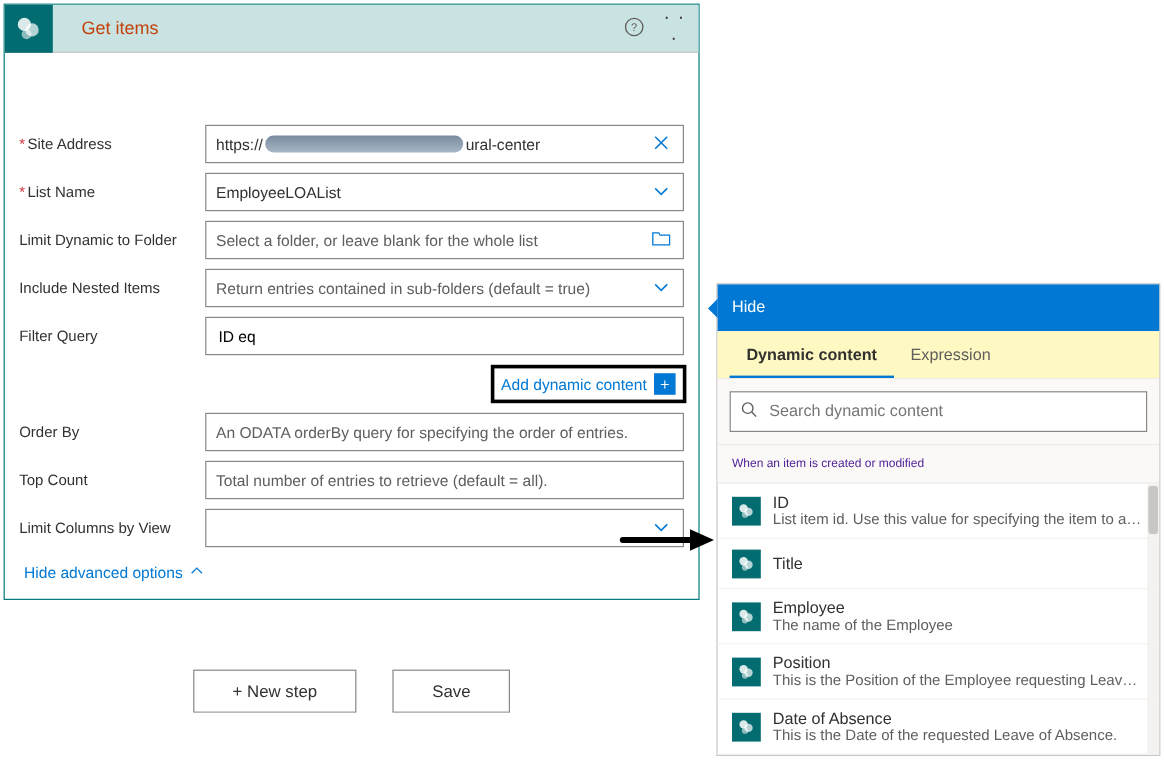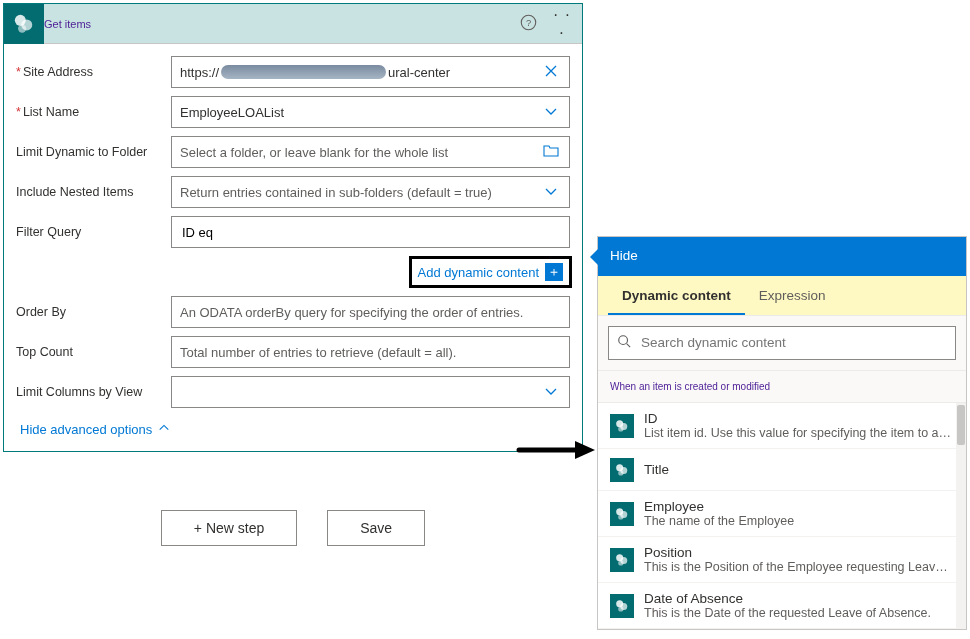--- a/index.html
+++ b/index.html
@@ -20,25 +20,25 @@
     padding: 0 10px 0 0;
     border-bottom: 1px solid #c8c6c4;
   }
   .card-header .sp-icon {
     width: 40px; height: 40px;
     background: #036c70;
     display: flex; align-items: center; justify-content: center;
     color: #fff; font-weight: bold;
   }
   .card-header .sp-icon svg { width: 22px; height: 22px; }
-  .card-header .title { flex: 1; padding-left: 0; font-size: 11px; color: #4c1d95; }
+  .card-header .title { flex: 1; padding-left: 24px; font-size: 15px; color: #c2410c; }
   .card-header .help-icon { width: 20px; text-align: center; color: #605e5c; margin-right: 14px; cursor: pointer; }
   .card-header .more-icon { width: 20px; text-align: center; color: #323130; cursor: pointer; font-size: 16px; letter-spacing: 1px; }
 
-  .card-body { padding: 12px 12px 6px 12px; }
+  .card-body { padding: 12px 12px 6px 12px; margin-top: 48px; }
   .field-row { display: flex; align-items: center; margin-bottom: 8px; }
   .field-label { width: 155px; font-size: 12.5px; color: #323130; }
   .field-label .req { color: #d13438; margin-right: 2px; }
   .field-input {
     flex: 1;
     border: 1px solid #8a8886;
     height: 32px;
     display: flex;
     align-items: center;
     padding: 0 8px;

